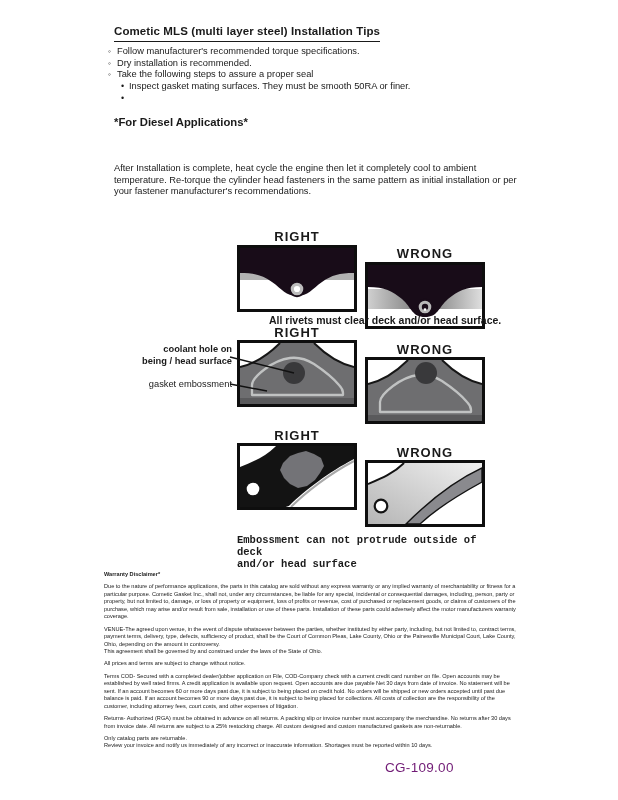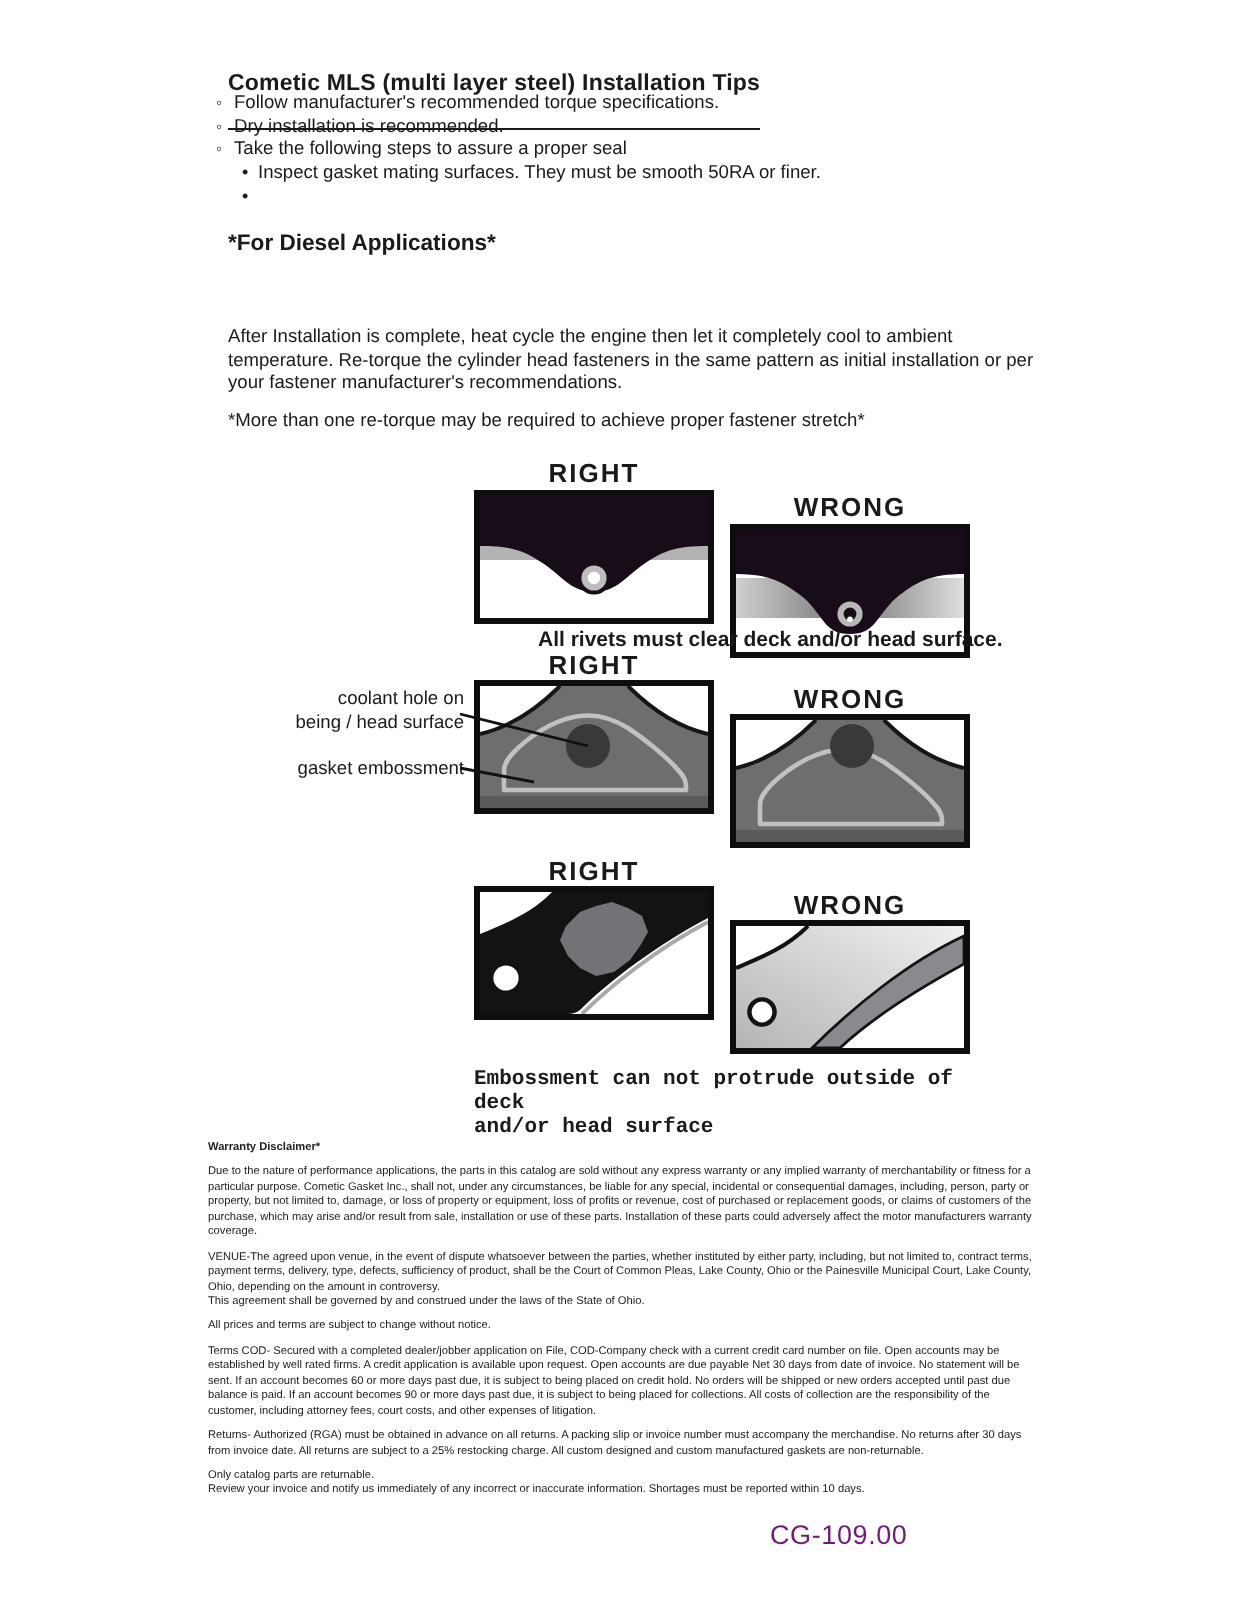--- a/index.html
+++ b/index.html
@@ -3,22 +3,22 @@
 <meta charset="utf-8">
 <style>
   html,body { margin:0; padding:0; background:#ffffff; }
   .page {
     position:relative; width:618px; height:800px; background:#ffffff;
     font-family:"Liberation Sans", sans-serif; color:#1a1a1a; overflow:hidden;
   }
   .abs { position:absolute; }
 
   .title {
-    left:114px; top:36px; font-size:11.5px; font-weight:bold; letter-spacing:0.1px;
-    border-bottom:1.5px solid #1a1a1a; padding-bottom:16px; margin:0; display:inline-block;
+    left:114px; top:25px; font-size:11.5px; font-weight:bold; letter-spacing:0.1px;
+    border-bottom:1.5px solid #1a1a1a; padding-bottom:4px; margin:0; display:inline-block;
   }
 
   .tips { left:108px; top:46px; width:450px; font-size:9.3px; line-height:11.7px; }
   .tip-row { display:flex; }
   .tip-row .mk { width:9px; flex:0 0 9px; font-size:8.5px; }
   .tip-row.sub { padding-left:13px; }
   .tip-row.sub .mk { width:8px; flex:0 0 8px; font-size:9px; }
 
   .diesel-h { left:114px; top:116px; font-size:11.3px; font-weight:bold; }
   .para { left:114px; width:404px; font-size:9.3px; line-height:11.6px; }
@@ -33,21 +33,21 @@
   .dbox { width:120px; height:67px; border:3px solid #0e0e0e; box-sizing:border-box; background:#fff; }
   .box1 { top:245px; } .box2 { top:340px; } .box3 { top:443px; }
   .dbox svg { display:block; width:114px; height:61px; }
 
   .caption { font-weight:bold; font-size:10.5px; line-height:12px; }
   .cap1 { left:237px; top:314px; width:280px;margin-left:32px; }
   .cap2 { left:237px; top:411px; width:248px; text-align:center; }
   .cap3 { left:237px; top:534px; width:250px;font-family:Liberation Mono, monospace; }
 
   .dg-label { width:137px; text-align:right; font-size:9.3px; line-height:11.5px; left:95px; }
-  .lbl1 { top:344px; }
+  .lbl1 { top:344px;font-weight:bold; }
   .lbl2 { top:379px; }
   .leader-svg { left:200px; top:340px; width:110px; height:70px; pointer-events:none; }
 
   .warranty { left:104px; top:571px; width:414px; font-size:5.6px; line-height:7.6px; color:#222; }
   .warranty p { margin:0 0 4.5px 0; }
   .warranty .wh { font-weight:bold; }
 
   .pagenum { left:385px; top:760px; font-size:13.5px; letter-spacing:0.3px; color:#701a75; }
 </style>
 </head>
@@ -74,21 +74,20 @@
       <span class="mk">•</span>
       <span>Inspect gasket mating surfaces.  They must be smooth 50RA or finer.</span>
     </div>
     <div class="tip-row sub">
       <span class="mk">•</span>
     </div>
   </div>
 
   <div class="abs diesel-h">*For Diesel Applications*</div>
   <div class="abs para p2">After Installation is complete, heat cycle the engine then let it completely cool to ambient temperature. Re-torque the cylinder head fasteners in the same pattern as initial installation or per your fastener manufacturer's recommendations.</div>
-  <div class="abs para p3">*More than one re-torque may be required to achieve proper fastener stretch*</div>
 
   <div class="abs dg-header col-r hdr1">RIGHT</div>
   <div class="abs dg-header col-w hdr1">WRONG</div>
   <div class="abs dbox col-r box1">
     <svg viewBox="0 0 114 61">
       <rect width="114" height="61" fill="#ffffff"></rect>
       <rect y="25" width="114" height="7" fill="#b2b2b2"></rect>
       <path d="M0,0 H114 V25 C99,25 92,27 82,34 C72,41 68,48 57,48 C46,48 42,41 32,34 C22,27 15,25 0,25 Z" fill="#180c18"></path>
       <circle cx="57" cy="41" r="7.3" fill="#bdbdbd" stroke="#180c18" stroke-width="2"></circle>
       <circle cx="57" cy="41" r="3.1" fill="#ffffff"></circle>

